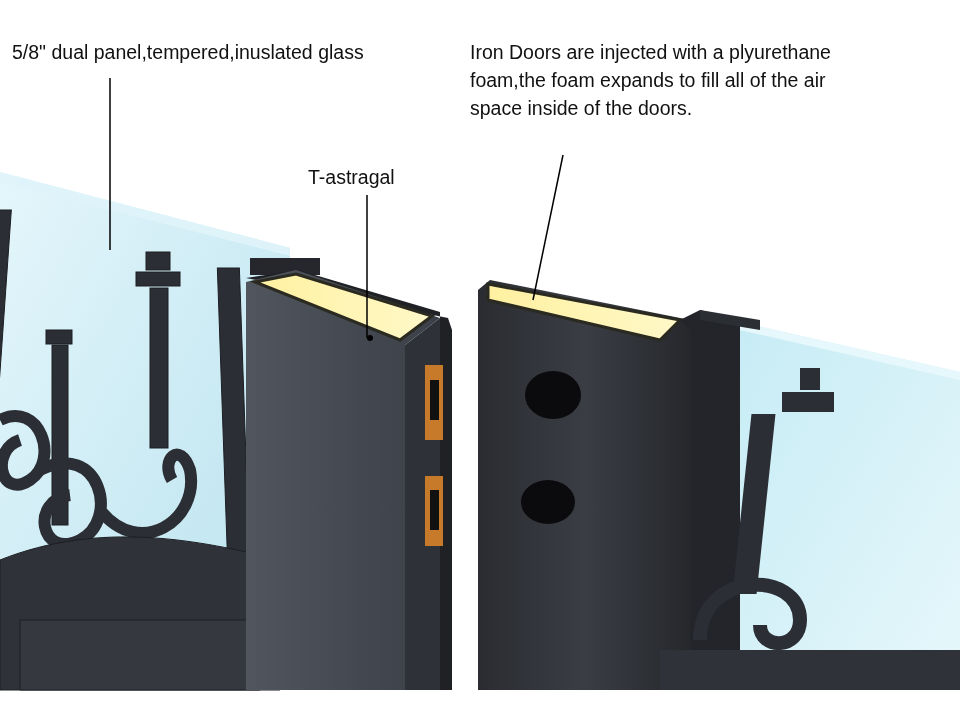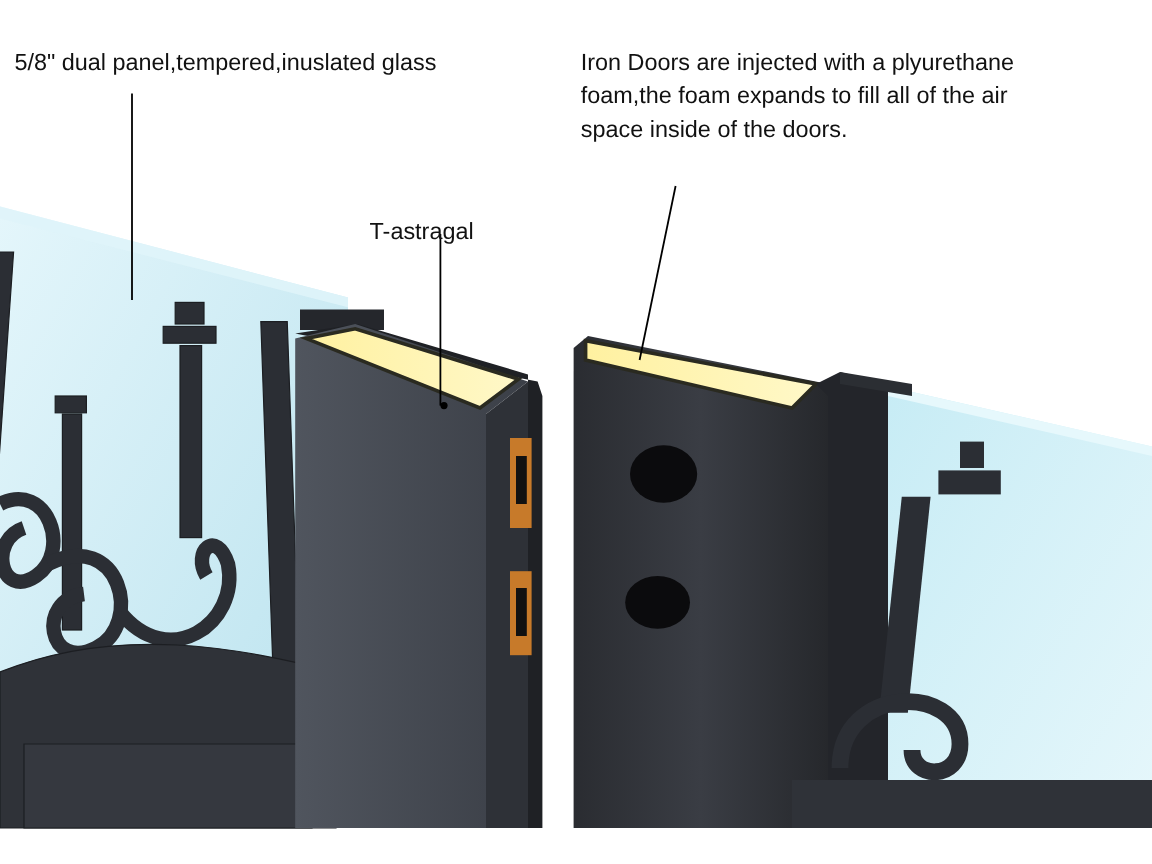--- a/index.html
+++ b/index.html
@@ -91,16 +91,16 @@
     <path d="M700,640 C700,570 800,570 800,620 C800,650 760,650 760,625" fill="none" stroke="#2b2e34" stroke-width="14"></path>
     <rect x="660" y="650" width="300" height="40" fill="#2f3238"></rect>
   </g>
 
   <line x1="110" y1="78" x2="110" y2="250" stroke="#000" stroke-width="1.5"></line>
   <line x1="367" y1="195" x2="367" y2="338" stroke="#000" stroke-width="1.5"></line>
   <line x1="563" y1="155" x2="533" y2="300" stroke="#000" stroke-width="1.5"></line>
 </svg>
 
 <div class="label" style="left:12px;top:38px;">5/8" dual panel,tempered,inuslated glass</div>
-<div class="label" style="left:308px;top:179px;">T-astragal</div>
-<div class="label" style="left:484px;top:38px;">Iron Doors are injected with a plyurethane
+<div class="label" style="left:308px;top:163px;">T-astragal</div>
+<div class="label" style="left:470px;top:38px;">Iron Doors are injected with a plyurethane
 foam,the foam expands to fill all of the air
 space inside of the doors.</div>
 
 </body></html>

